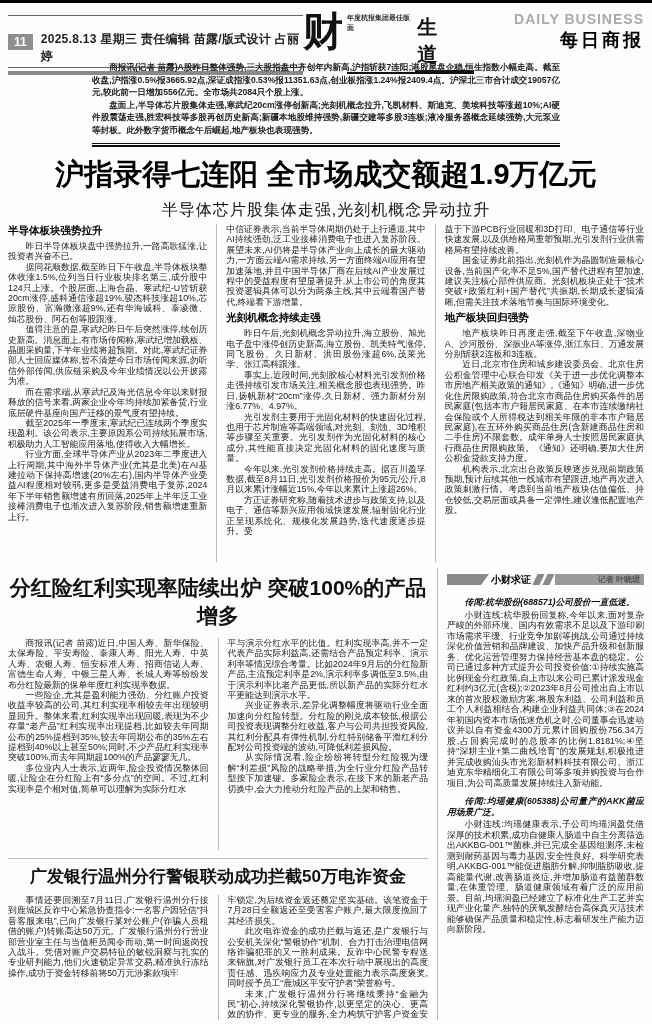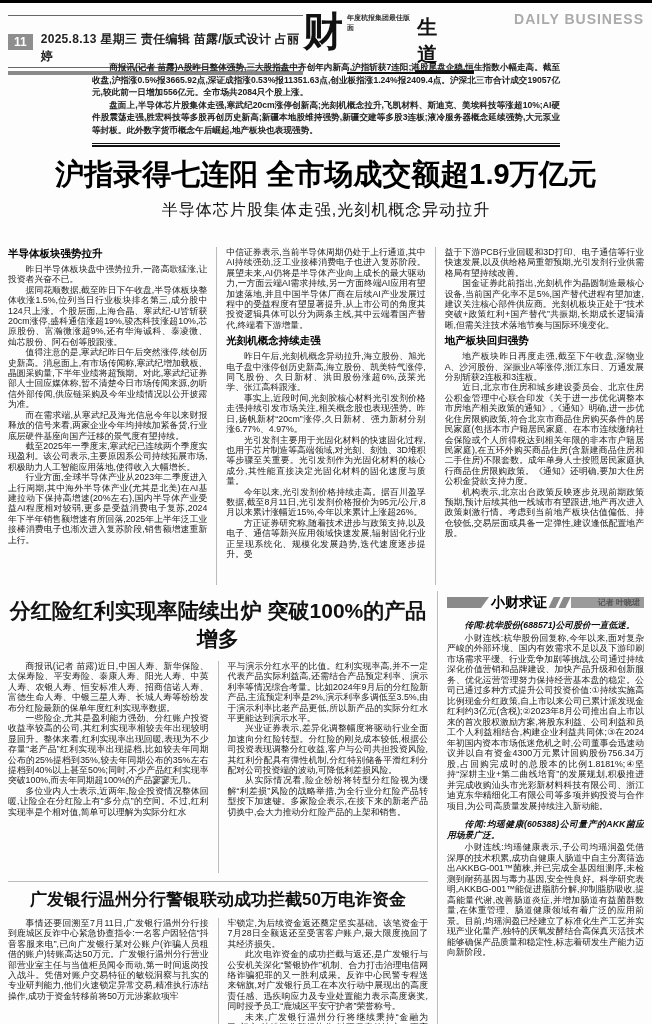--- a/index.html
+++ b/index.html
@@ -28,21 +28,21 @@
   .lead { margin:8px 92px 0 92px; }
   .lead p { font-size:8.6px; line-height:12.5px; font-weight:600; color:#222; text-indent:2em; text-align:justify; }
   .double-rule { margin:7px 92px 0 92px; height:4px; border-top:1px solid #111; border-bottom:2px solid #111; }
 
   
   .main-hl { text-align:center; margin-top:8px; }
   .main-hl h1 { font-size:29px; font-weight:900; letter-spacing:0; color:#000; }
   .main-hl h2 { font-size:16px; font-weight:400; color:#111; margin-top:5px; letter-spacing:1px; }
 
   
-  .cols { display:flex; padding:0 8px; margin-top:26px; }
+  .cols { display:flex; padding:0 8px; margin-top:3px; }
   .col { flex:1 1 0; overflow:hidden; }
   .cols .col + .col { border-left:1px solid #bbb; margin-left:9px; padding-left:9px; }
   .body-p { font-size:8.8px; line-height:10.4px; color:#1a1a1a; text-indent:2em; text-align:justify; }
   .body-p.noind { text-indent:0; }
   .col-subhead { font-size:10.5px; font-weight:bold; color:#000; margin:4px 0 3px 0; }
   .col-subhead:first-child { margin-top:0; }
   #main-cols { height:338px; }
 
   
   .bottom { display:flex; padding:0 8px; margin-top:6px; height:452px; }
@@ -54,21 +54,21 @@
   .two-cols .col2 { flex:1 1 0; overflow:hidden; }
   .two-cols .col2 + .col2 { border-left:1px solid #bbb; margin-left:9px; padding-left:9px; }
   #div-cols { height:212px; }
   .bank-wrap { border-top:1px solid #bbb; margin-top:8px; padding-top:6px; }
   .bank-hl { font-size:17px; font-weight:900; text-align:center; letter-spacing:0; margin-bottom:7px; }
   #bank-cols { height:168px; }
 
   
   .verify-banner { display:flex; align-items:center; height:15px; margin:4px 0 10px 0; }
   .vb-block { width:42px; height:11px; background:#8a8a8a; clip-path:polygon(0 0,100% 0,calc(100% - 8px) 100%,0 100%); }
-  .vb-title { font-size:14px; font-weight:900; color:#000; margin:0 4px 0 2px; white-space:nowrap; }
+  .vb-title { font-size:10px; font-weight:900; color:#000; margin:0 4px 0 2px; white-space:nowrap; }
   .vb-slash { width:7px; height:11px; background:#8a8a8a; transform:skewX(-25deg); margin-right:3px; }
   .vb-bar { flex:1; height:11px; background:#9a9a9a; display:flex; align-items:center; justify-content:flex-end; padding-right:4px; }
   .vb-reporter { font-size:8px; font-weight:bold; color:#555; white-space:nowrap; }
   .rumor { font-size:8.8px; line-height:10.6px; font-weight:600; font-style:italic; color:#111; text-indent:2em; text-align:justify; margin-top:8px; }
   .rumor:first-child { margin-top:8px; }
   .reply { font-size:8.8px; line-height:10.5px; color:#1a1a1a; text-indent:2em; text-align:justify; margin-top:2px; }
 </style>
 </head>
 <body>
 
@@ -85,20 +85,21 @@
     </div>
     <div class="hdr-mid">
       <span class="cai">财</span>
       <span class="mid-col">
         <span class="award">年度杭报集团最佳版面</span>
         <span class="shengdao">生道</span>
       </span>
     </div>
     <div class="hdr-right">
       <div class="brand-en">DAILY BUSINESS</div>
+      <div class="brand-cn">每日商报</div>
     </div>
   </div>
 
   <div class="lead">
     <p>商报讯(记者 苗露)A股昨日整体强势,三大股指盘中齐创年内新高,沪指斩获7连阳;港股尾盘企稳,恒生指数小幅走高。截至收盘,沪指涨0.5%报3665.92点,深证成指涨0.53%报11351.63点,创业板指涨1.24%报2409.4点。沪深北三市合计成交19057亿元,较此前一日增加556亿元。全市场共2084只个股上涨。</p>
     <p>盘面上,半导体芯片股集体走强,寒武纪20cm涨停创新高;光刻机概念拉升,飞凯材料、斯迪克、美埃科技等涨超10%;AI硬件股震荡走强,胜宏科技等多股再创历史新高;新疆本地股维持强势,新疆交建等多股3连板;液冷服务器概念延续强势,大元泵业等封板。此外数字货币概念午后崛起,地产板块也表现强势。</p>
   </div>
   <div class="double-rule"></div>
 
   <div class="main-hl">

